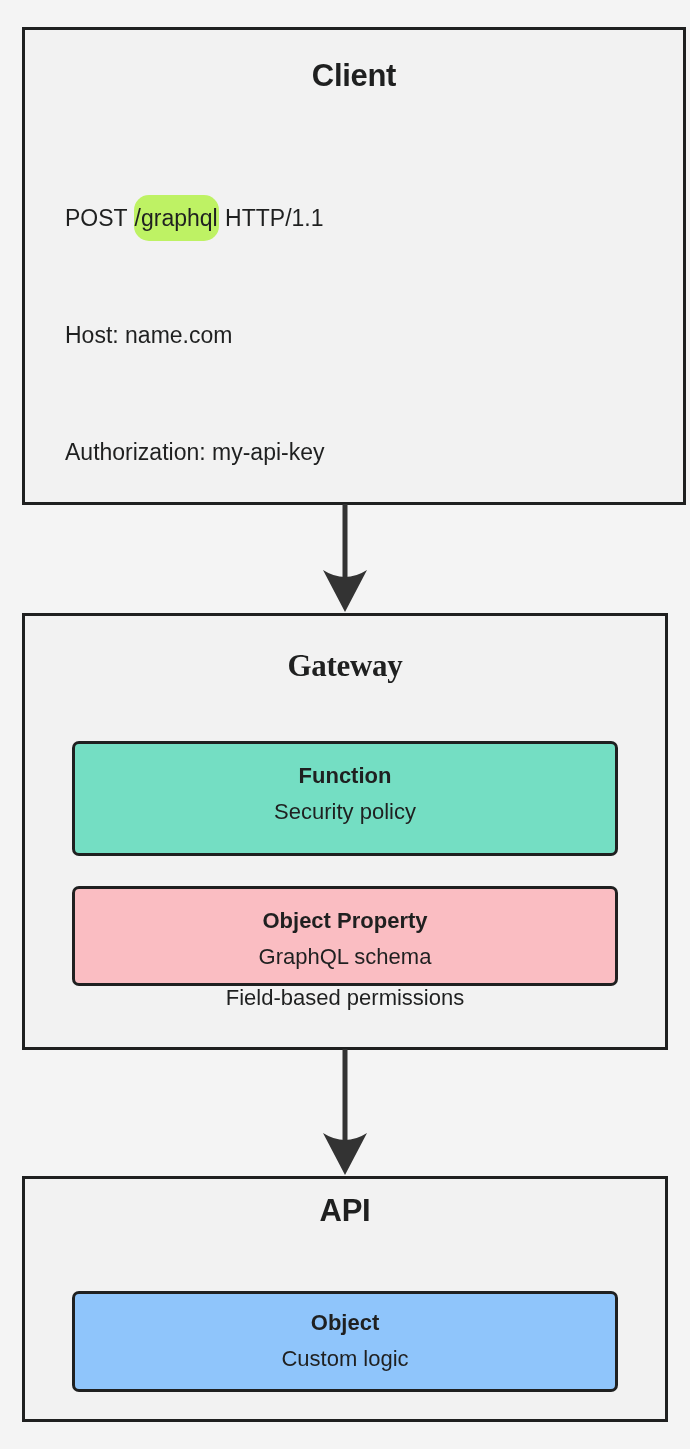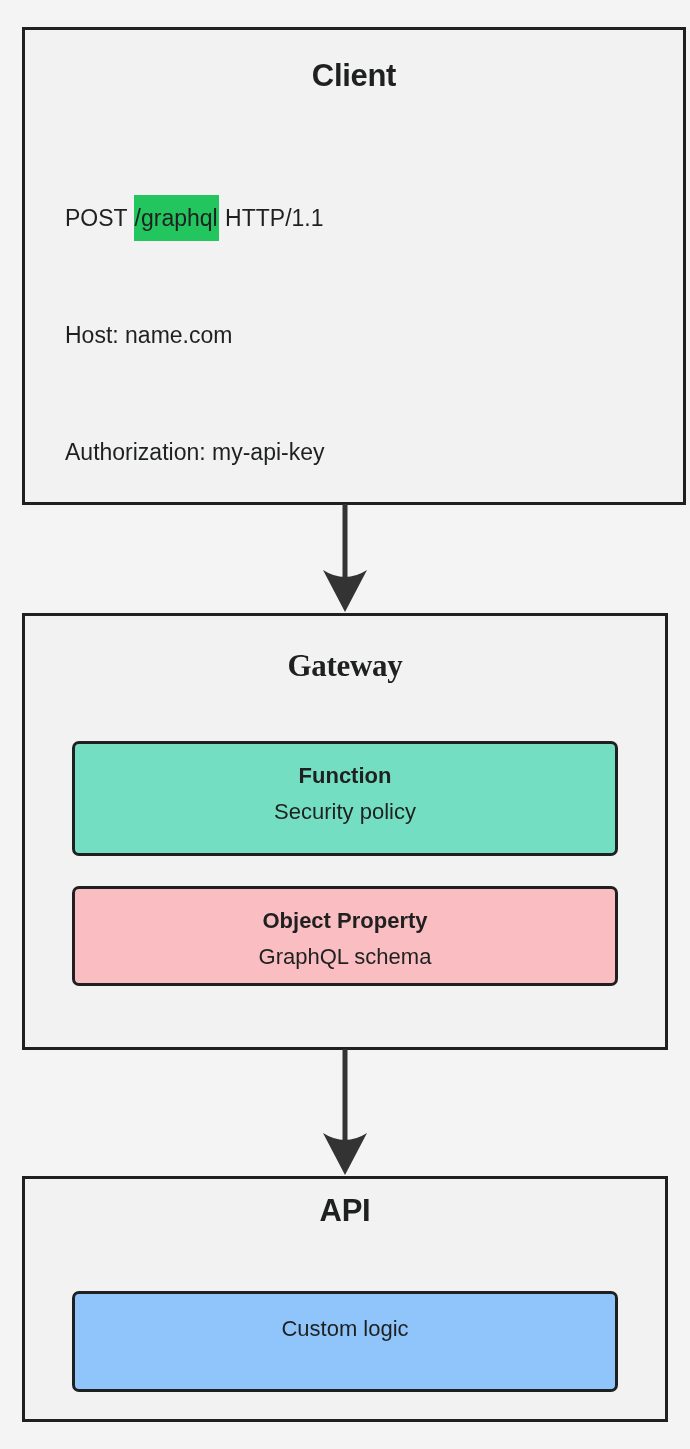--- a/index.html
+++ b/index.html
@@ -49,21 +49,21 @@
   .request-block {
     margin: 27px 0 0 40px;
     font-size: 23px;
     line-height: 39px;
     color: #1f2020;
     white-space: pre;
   }
   .request-block .line { white-space: pre; }
   .spacer-line { height: 39px; }
 
-  .hl-teal  { background: #22c55e; padding: 10px 1px; }
+  .hl-teal  { background: #bef264; padding: 10px 1px; border-radius: 15px; }
   .hl-pink  { background: #fabdc2; padding: 2px 1px; }
   .hl-blue  { background: #8fc5fb; padding: 2px 1px; }
 
   
   .card {
     position: absolute;
     border: 3px solid #1f2020;
     border-radius: 7px;
     box-sizing: border-box;
     text-align: center;
@@ -131,28 +131,30 @@
   </div>
 
   <div class="card" id="card-function">
     <div class="card-title">Function</div>
     <div class="card-line">Security policy</div>
   </div>
 
   <div class="card" id="card-object-property">
     <div class="card-title">Object Property</div>
     <div class="card-line">GraphQL schema</div>
+    <div class="card-line">Field-based permissions</div>
   </div>
 
   <svg class="arrow" id="arrow-gateway-api" width="62" height="128" viewBox="0 0 62 128">
     <line x1="31" y1="0" x2="31" y2="103" stroke="#333333" stroke-width="5"></line>
     <path d="M 31 126 L 9 84 Q 31 98 53 84 Z" fill="#333333"></path>
   </svg>
 
   <div class="node-box" id="api-box">
     <div class="node-title">API</div>
   </div>
 
   <div class="card" id="card-object">
+    <div class="card-title">Object</div>
     <div class="card-line">Custom logic</div>
   </div>
 
 </div>
 
 </body></html>

